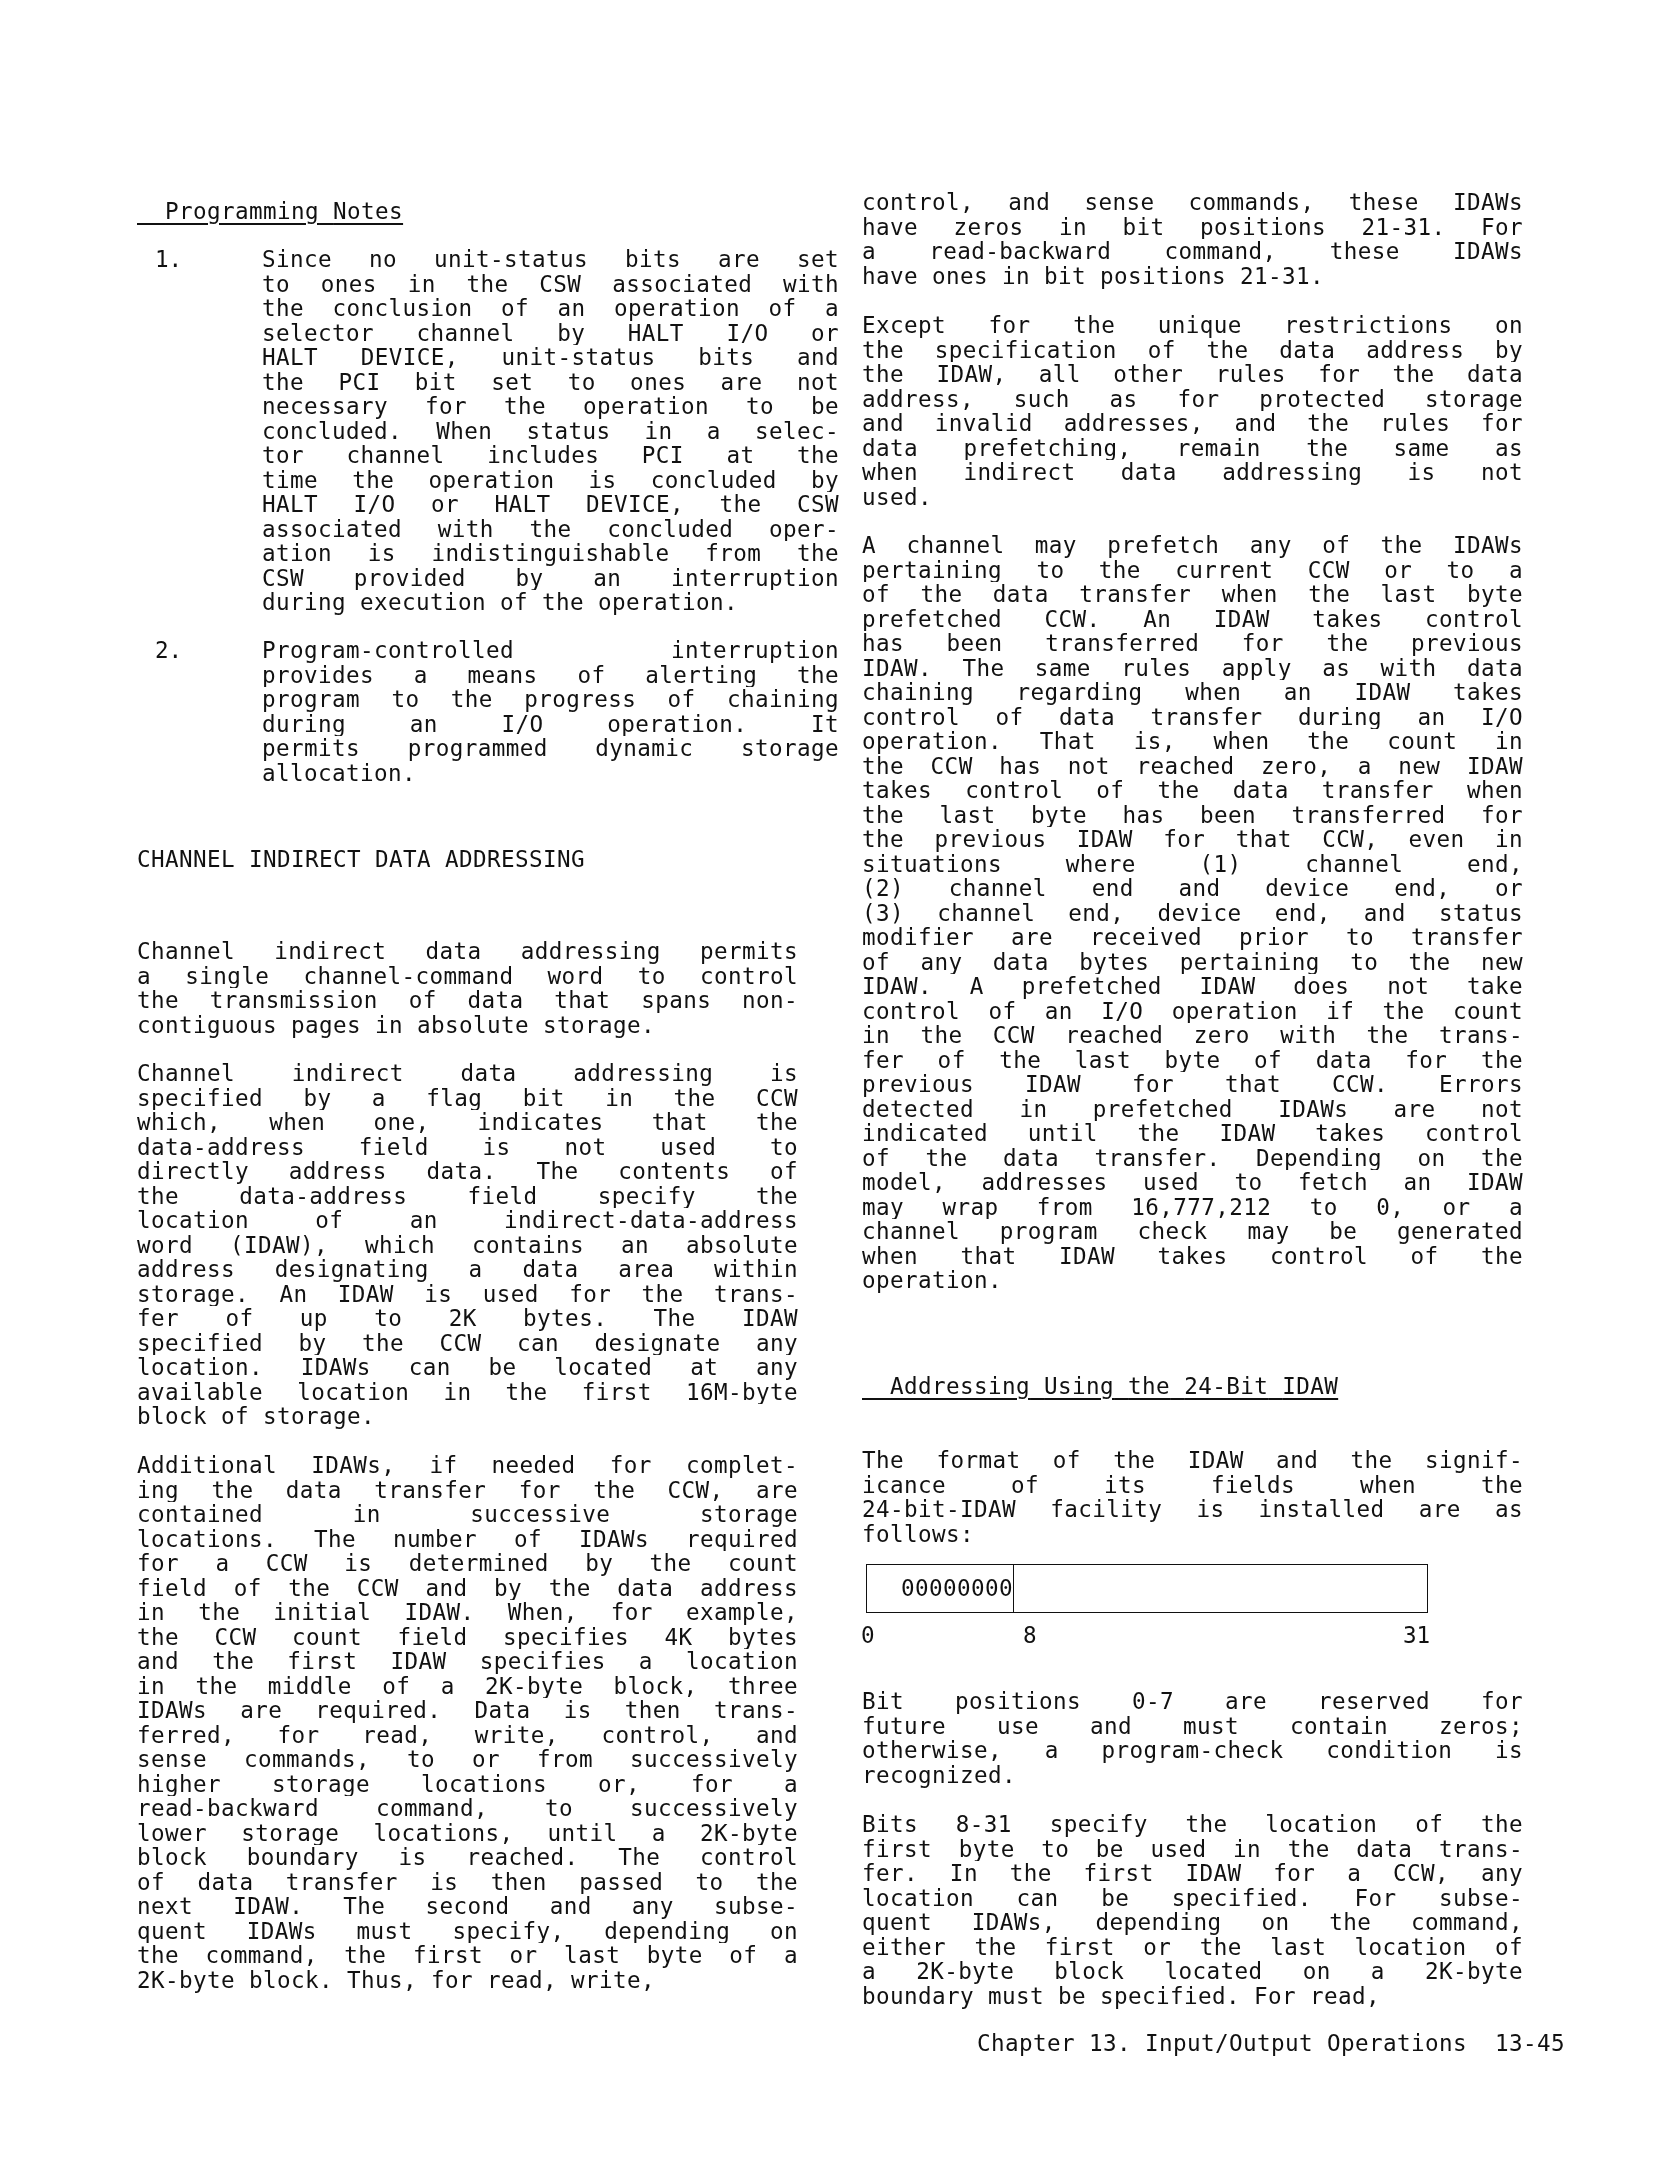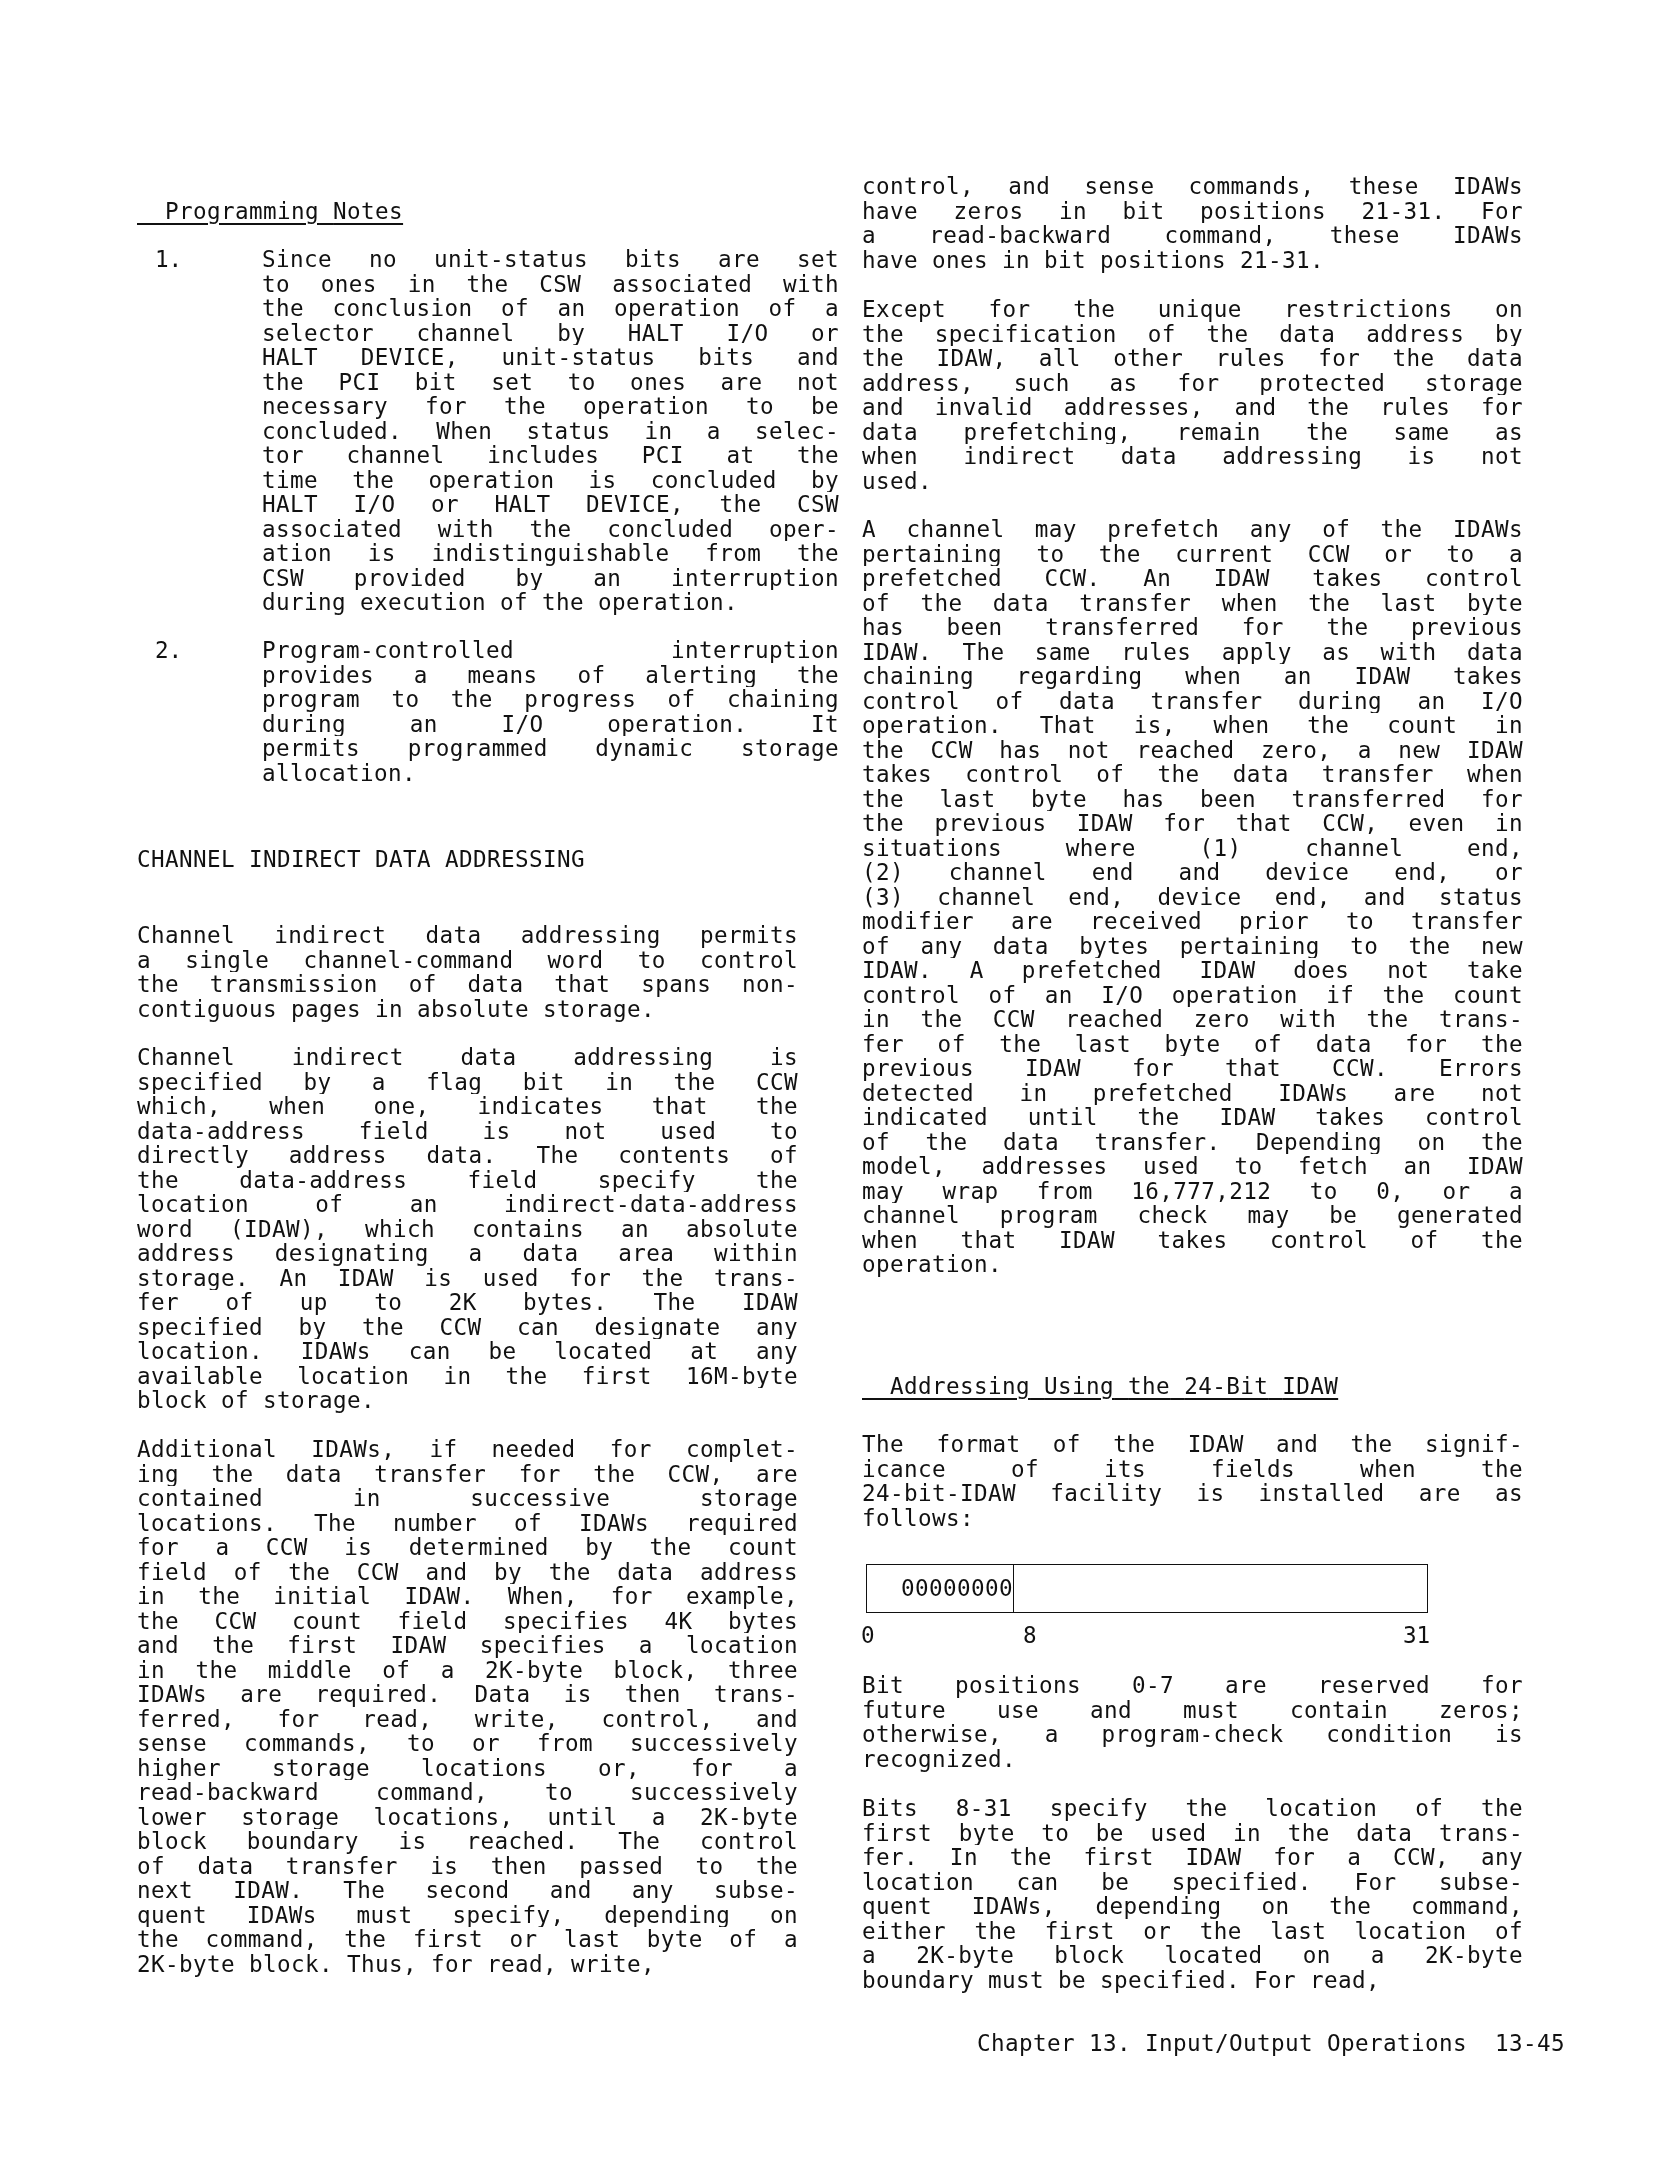--- a/index.html
+++ b/index.html
@@ -1,21 +1,21 @@
 <!DOCTYPE html>
 <html style="font-size:15px"><head>
 <meta charset="utf-8">
 <style>
   html, body { margin: 0; padding: 0; background: #ffffff; }
   body {
     width: 1680px; height: 2174px; position: relative; overflow: hidden;
     font-family: "DejaVu Sans Mono", "Liberation Mono", monospace;
     color: #111111;
   }
-  .col { position: absolute; width: 661px; }
+  .col { position: absolute; width: 661px; margin-top: 16px; }
   .line {
     display: block; height: 24.5px; line-height: 24.5px; font-size: 22.6px;
     white-space: nowrap; letter-spacing: 0.4px;
   }
   .just { text-align: justify; text-align-last: justify; white-space: normal; overflow: hidden; }
   .heading-u { position: absolute; font-size: 22.6px; line-height: 24.5px; text-decoration: underline; text-underline-offset: 3.8px; white-space: pre; letter-spacing: 0.4px; }
   .heading-caps { position: absolute; font-size: 22.6px; line-height: 24.5px; white-space: pre; letter-spacing: 0.4px; }
   .block { position: absolute; }
   .item-num { position: absolute; font-size: 22.6px; line-height: 24.5px; }
   .item-body { position: absolute; width: 577px; margin-left: 44px; }
@@ -123,22 +123,22 @@
     <div class="line just">the IDAW, all other rules for the data</div>
     <div class="line just">address, such as for protected storage</div>
     <div class="line just">and invalid addresses, and the rules for</div>
     <div class="line just">data prefetching, remain the same as</div>
     <div class="line just">when indirect data addressing is not</div>
     <div class="line">used.</div>
   </div>
 <div class="block col" style="left:862px; top:517px;">
     <div class="line just">A channel may prefetch any of the IDAWs</div>
     <div class="line just">pertaining to the current CCW or to a</div>
+    <div class="line just">of the data transfer when the last byte</div>
     <div class="line just">prefetched CCW. An IDAW takes control</div>
-    <div class="line just">of the data transfer when the last byte</div>
     <div class="line just">has been transferred for the previous</div>
     <div class="line just">IDAW. The same rules apply as with data</div>
     <div class="line just">chaining regarding when an IDAW takes</div>
     <div class="line just">control of data transfer during an I/O</div>
     <div class="line just">operation. That is, when the count in</div>
     <div class="line just">the CCW has not reached zero, a new IDAW</div>
     <div class="line just">takes control of the data transfer when</div>
     <div class="line just">the last byte has been transferred for</div>
     <div class="line just">the previous IDAW for that CCW, even in</div>
     <div class="line just">situations where (1) channel end,</div>

